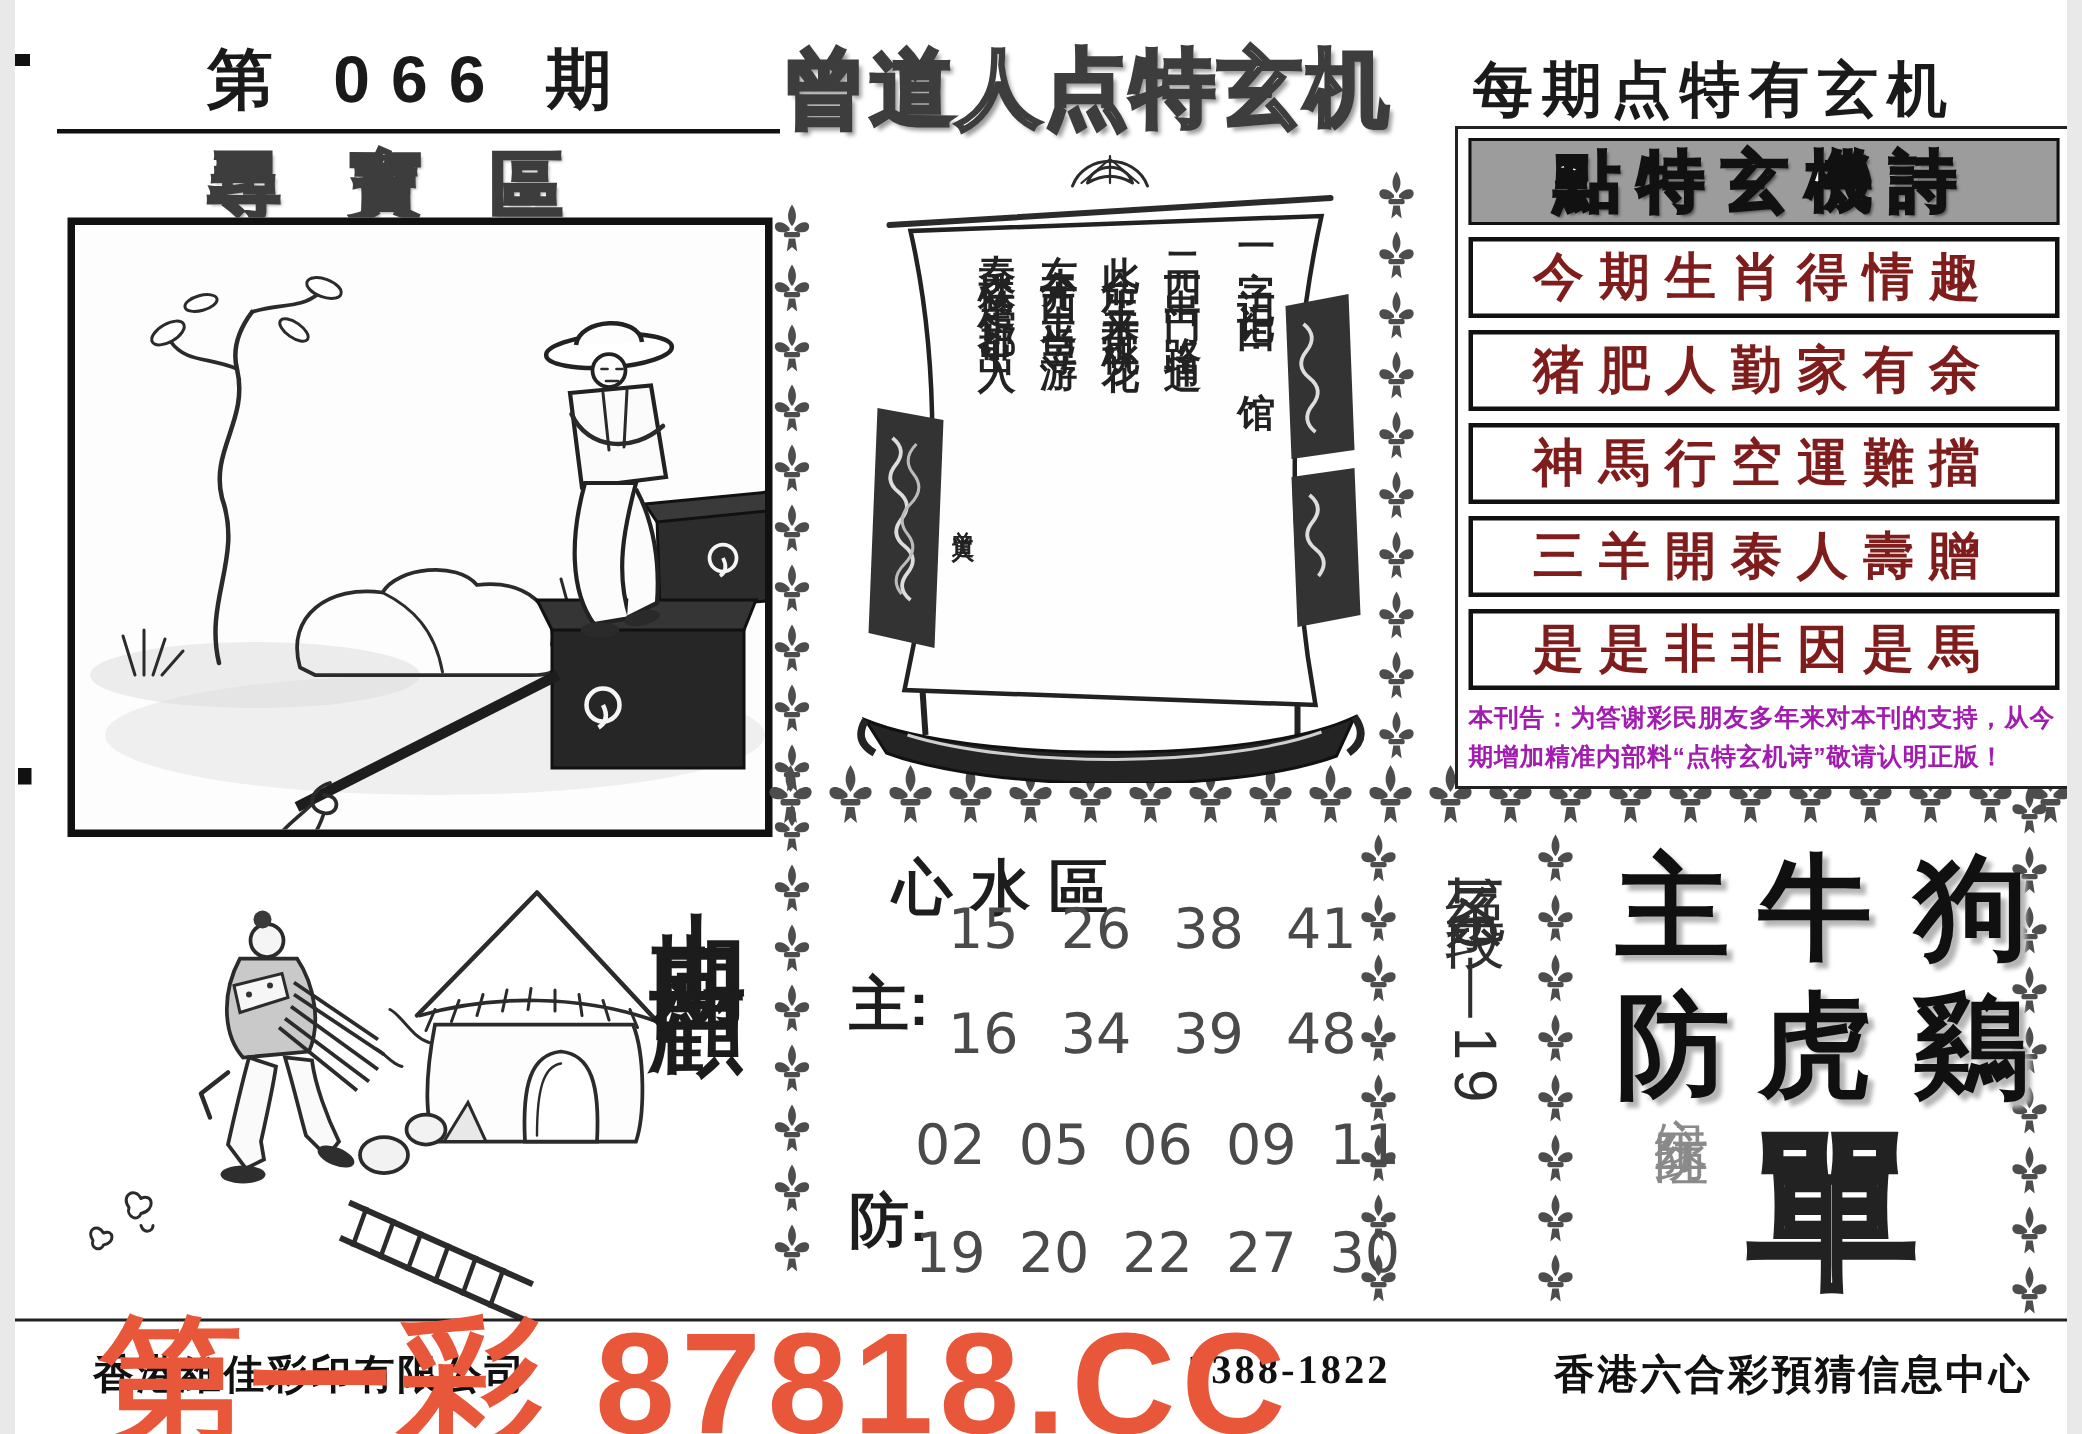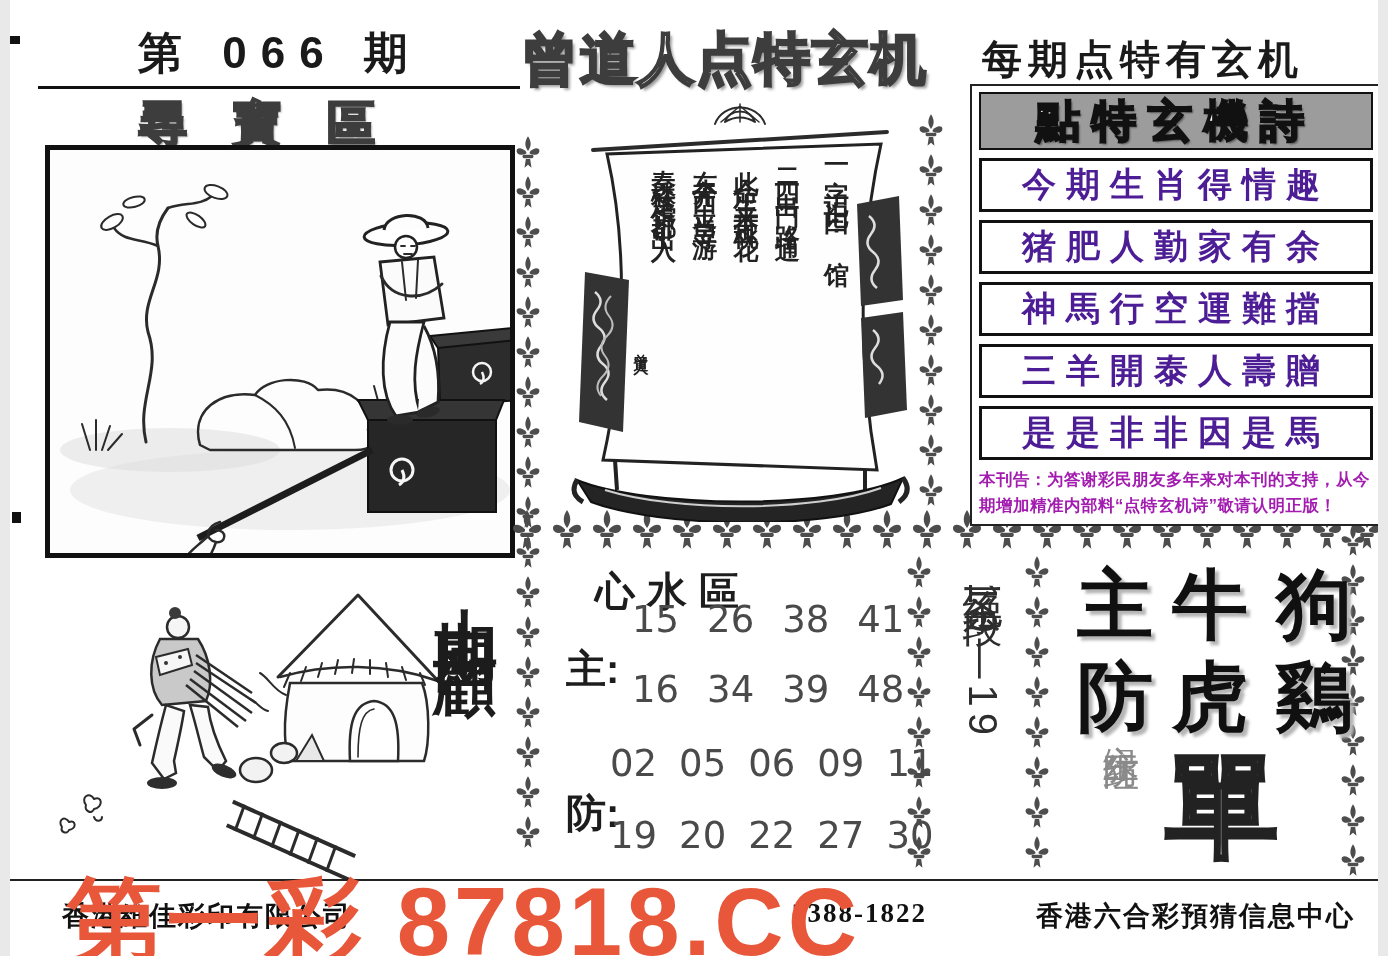--- a/index.html
+++ b/index.html
@@ -60,21 +60,21 @@
   }
   .poem-title{
     height:58px;background:#9c9c9c;border:2px solid #111;box-sizing:border-box;
     display:flex;align-items:center;justify-content:center;
     font-size:44px;font-weight:800;letter-spacing:12px;
     color:#fff;-webkit-text-stroke:2.2px #111;text-shadow:2px 2px 2px #555;
   }
   .poem-row{
     height:54px;margin-top:8px;border:3px solid #111;box-sizing:border-box;background:#fff;
     display:flex;align-items:center;justify-content:center;
-    font-size:34px;font-weight:800;letter-spacing:10px;color:#4c1d95;
+    font-size:34px;font-weight:800;letter-spacing:10px;color:#7f1d1d;
   }
   .poem-notice{margin-top:7px;font-size:16.5px;font-weight:600;line-height:1.55;color:#a21caf;letter-spacing:.5px;}
   
   .xinshui-title{
     position:absolute;left:585px;top:564px;width:260px;text-align:left;
     font-size:40px;font-weight:800;letter-spacing:12px;color:#1d1d1d;
   }
   .num-label{position:absolute;font-size:40px;font-weight:800;color:#1d1d1d;}
   .num-row{position:absolute;display:flex;font-family:"DejaVu Sans",sans-serif;
     font-size:37px;font-weight:400;color:#4a4a4a;}

